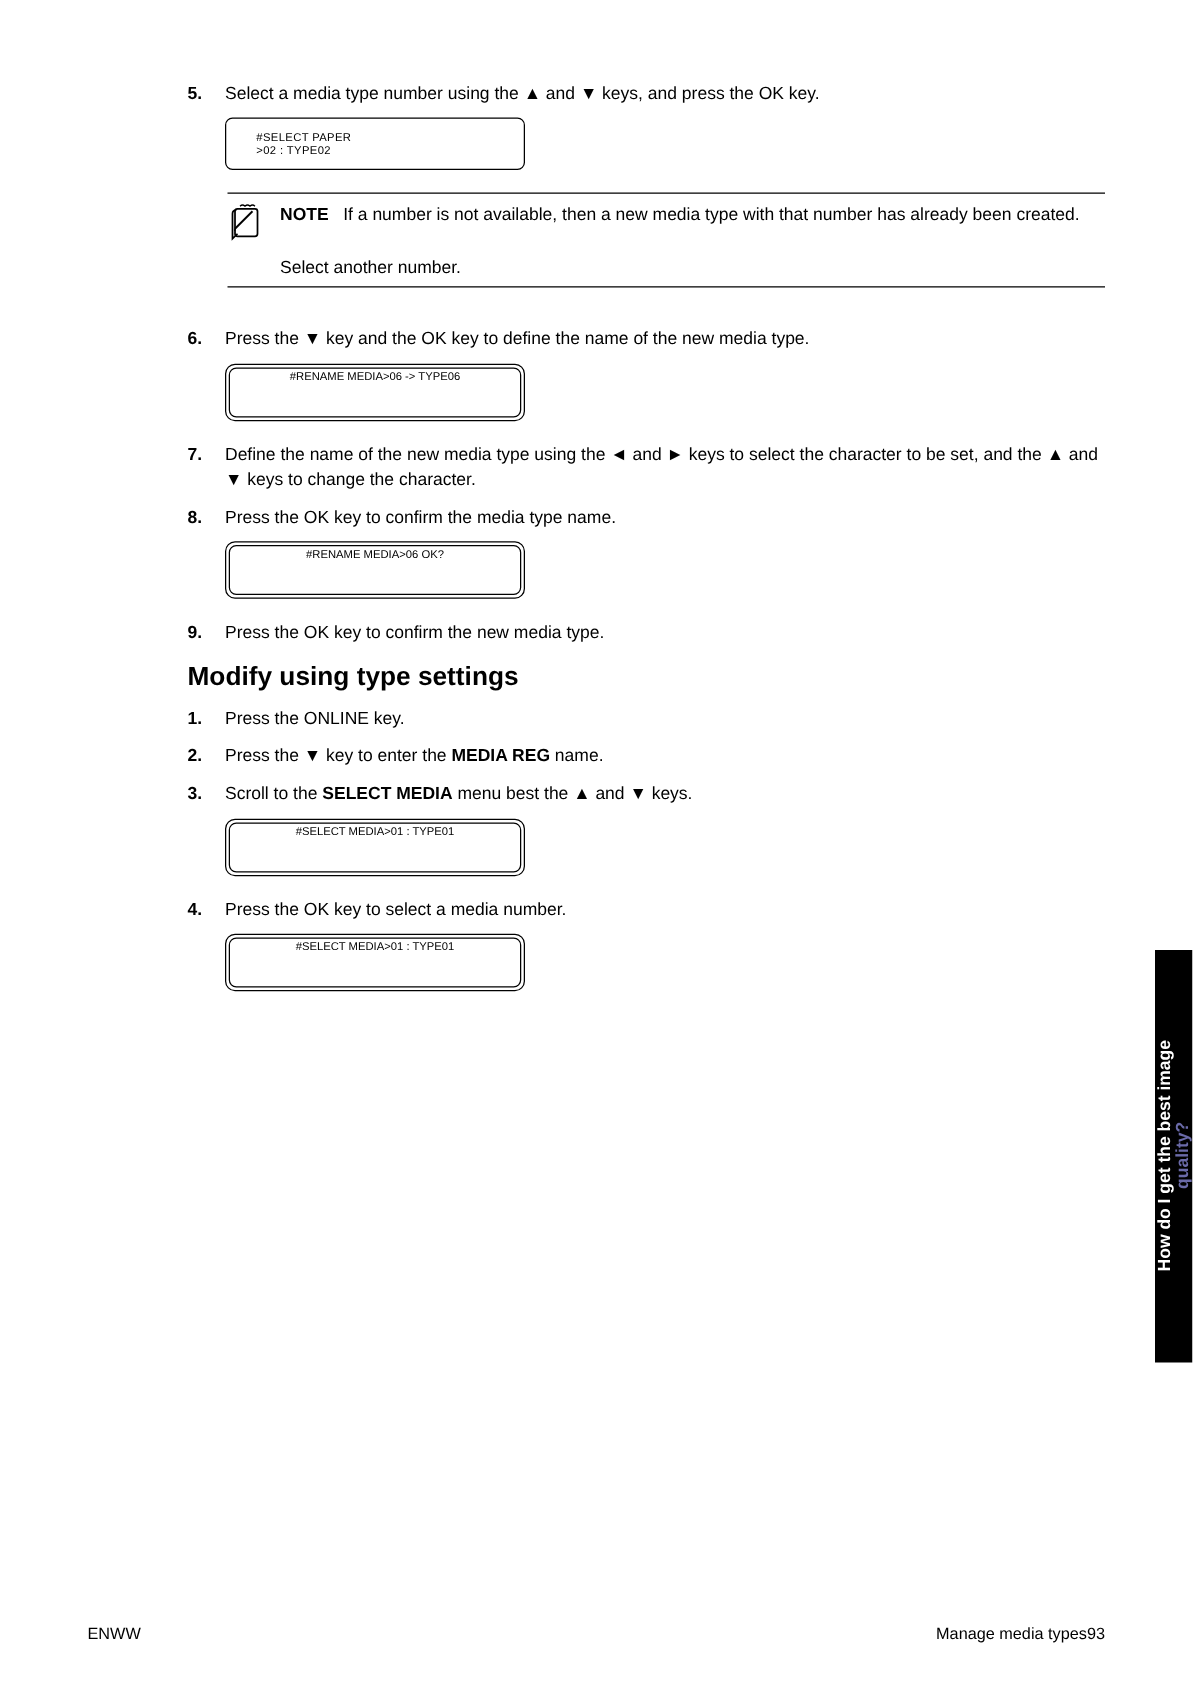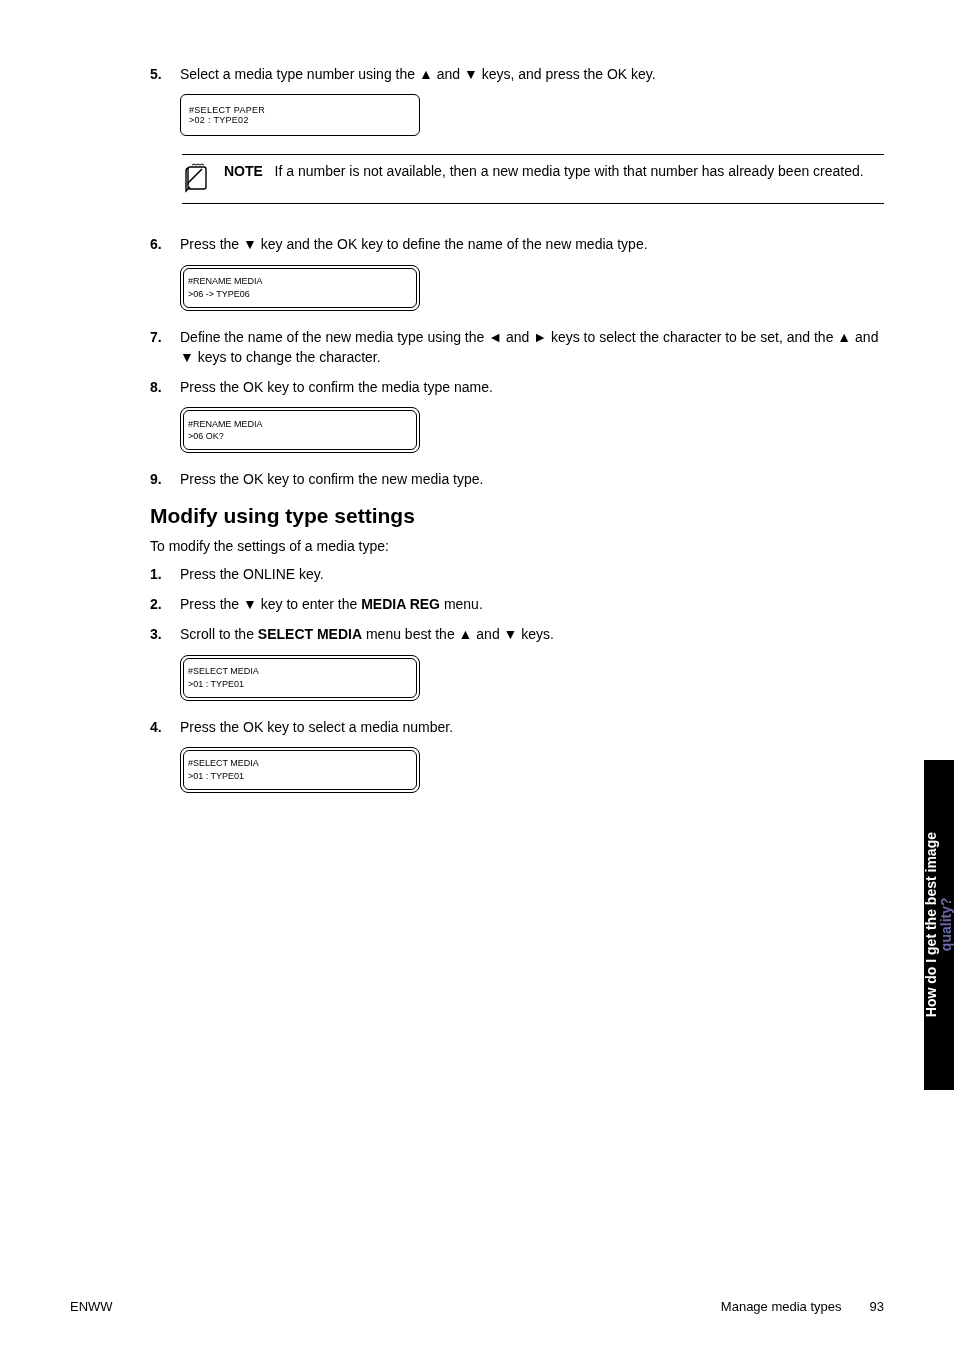--- a/index.html
+++ b/index.html
@@ -3,42 +3,42 @@
 <meta charset="utf-8">
 <style>
   * { box-sizing: border-box; margin: 0; padding: 0; }
   html, body { width: 954px; height: 1352px; background: #fff; font-family: Arial, Helvetica, sans-serif; color: #000; }
   .page { position: relative; width: 954px; height: 1352px; }
   .content { position: absolute; left: 150px; top: 64px; width: 734px; }
   .ol-item { display: flex; margin-bottom: 10px; font-size: 14px; line-height: 1.45; }
   .ol-num { width: 30px; font-weight: bold; flex: 0 0 30px; }
   .ol-body { flex: 1; }
   .lcd-outer { margin: 8px 0 16px 0; }
-  .lcd-single { width: 240px; height: 42px; border: 1px solid #000; border-radius: 6px; padding: 2px; display:flex; align-items:center; }
+  .lcd-single { width: 240px; height: 42px; border: 1px solid #000; border-radius: 6px; padding: 18px; display:flex; align-items:center; }
   .lcd-single-inner { width: 100%; height: 100%; display:flex; flex-direction:column; justify-content:center; padding-left:6px; font-size: 9px; }
   .lcd-single .l1 { font-size: 9px; letter-spacing:0.3px; }
   .lcd-single .l2 { font-size: 9px; letter-spacing:0.3px; }
   .lcd-double { width: 240px; height: 46px; border: 1px solid #000; border-radius: 8px; padding: 2px; }
-  .lcd-double-inner { width: 100%; height: 100%; border: 1px solid #000; border-radius: 6px; display:flex; flex-direction:column; justify-content:center; padding:0 4px; font-size: 9px; }
+  .lcd-double-inner { width: 100%; height: 100%; border: 1px solid #000; border-radius: 6px; display:flex; justify-content:center; padding:0 4px; font-size: 9px; }
   .lcd-row { display:flex; justify-content:space-between; font-size:9px; line-height:1.4; }
   .note-block { margin-left: 32px; margin-top: 18px; margin-bottom: 30px; }
   .note-rule { border: none; border-top: 1px solid #000; margin-bottom: 6px; }
   .note-flex { display:flex; }
   .note-icon { width: 34px; height: 34px; flex: 0 0 42px; }
   .note-text { font-size: 14px; line-height:1.45; }
   .note-text .note-label { font-weight: bold; }
   .note-sub { margin-left: 42px; margin-top: 10px; font-size: 14px; }
   .note-rule-bottom { border:none; border-top:1px solid #000; margin-top:8px; }
   h2.section { font-size: 21px; font-weight: bold; margin-top: 14px; margin-bottom: 10px; }
   .plain { font-size: 14px; margin-bottom: 10px; }
   .side-tab { position:absolute; right:0; top:760px; width:30px; height:330px; background:#000; color:#fff; display:flex; align-items:center; justify-content:center; }
   .side-tab-inner { transform: rotate(180deg); writing-mode: vertical-rl; font-size:14px; font-weight:bold; text-align:center; line-height:1.05; }
   .side-tab-inner .q { color:#6a6aa8; }
   .footer { position:absolute; left:70px; bottom:38px; width:814px; display:flex; justify-content:space-between; font-size:13px; }
-  .footer .right { display:flex; gap:28px; }
+  .footer .right { display:flex; }
   svg.noteicon { display:block; }
 </style>
 </head>
 <body>
 <div class="page">
 
   <div class="content">
 
     <div class="ol-item">
       <div class="ol-num">5.</div>
@@ -62,20 +62,21 @@
             <path d="M8 26 L4 30 L4 10 Q4 7 7 7" fill="none" stroke="#000" stroke-width="1.4"></path>
             <path d="M10 4 Q12 2 14 4 M14 4 Q16 2 18 4 M18 4 Q20 2 22 4" fill="none" stroke="#000" stroke-width="1"></path>
             <line x1="6" y1="22" x2="20" y2="8" stroke="#000" stroke-width="1.6"></line>
             <polygon points="5,23 7,21 6,24" fill="#000"></polygon>
           </svg>
         </div>
         <div class="note-text">
           <span class="note-label">NOTE</span>&nbsp;&nbsp;&nbsp;<span>If a number is not available, then a new media type with that number has already been created.</span>
         </div>
       </div>
+      <div class="note-sub">Select another number.</div>
       <hr class="note-rule-bottom">
     </div>
 
     <div class="ol-item">
       <div class="ol-num">6.</div>
       <div class="ol-body">Press the ▼ key and the OK key to define the name of the new media type.</div>
     </div>
     <div class="lcd-outer" style="margin-left:30px;">
       <div class="lcd-double">
         <div class="lcd-double-inner">
@@ -114,30 +115,29 @@
         </div>
       </div>
     </div>
 
     <div class="ol-item">
       <div class="ol-num">9.</div>
       <div class="ol-body">Press the OK key to confirm the new media type.</div>
     </div>
 
     <h2 class="section">Modify using type settings</h2>
-    <p class="plain">To modify the settings of a media type:</p>
 
     <div class="ol-item">
       <div class="ol-num">1.</div>
       <div class="ol-body">Press the ONLINE key.</div>
     </div>
 
     <div class="ol-item">
       <div class="ol-num">2.</div>
-      <div class="ol-body"><span>Press the ▼ key to enter the </span><b>MEDIA REG</b><span> menu.</span></div>
+      <div class="ol-body"><span>Press the ▼ key to enter the </span><b>MEDIA REG</b><span> name.</span></div>
     </div>
 
     <div class="ol-item">
       <div class="ol-num">3.</div>
       <div class="ol-body"><span>Scroll to the </span><b>SELECT MEDIA</b><span> menu best the ▲ and ▼ keys.</span></div>
     </div>
     <div class="lcd-outer" style="margin-left:30px;">
       <div class="lcd-double">
         <div class="lcd-double-inner">
           <div class="lcd-row">

